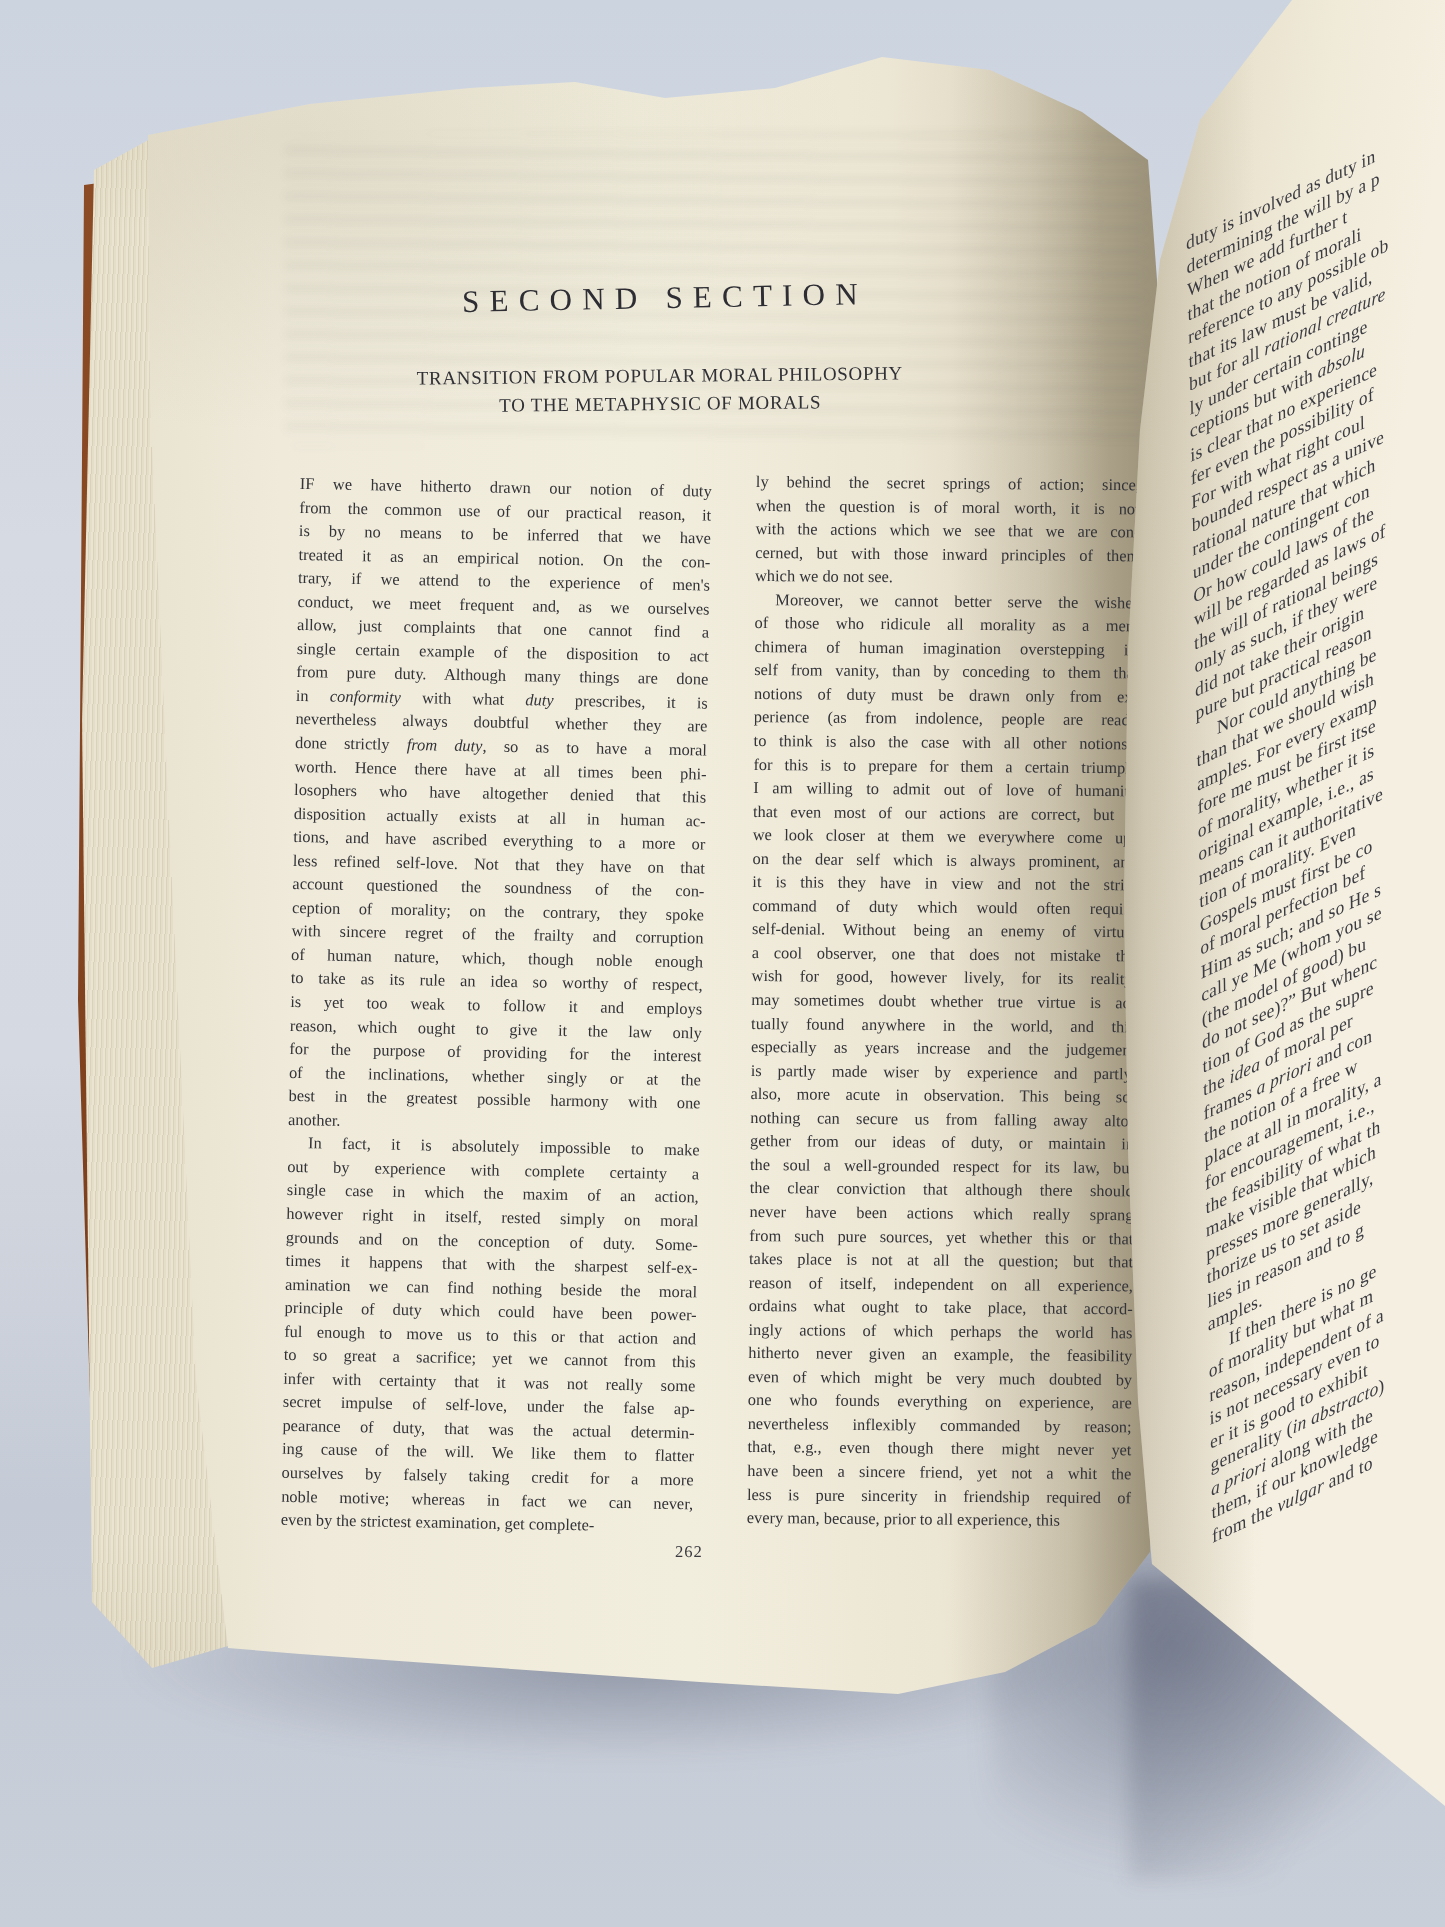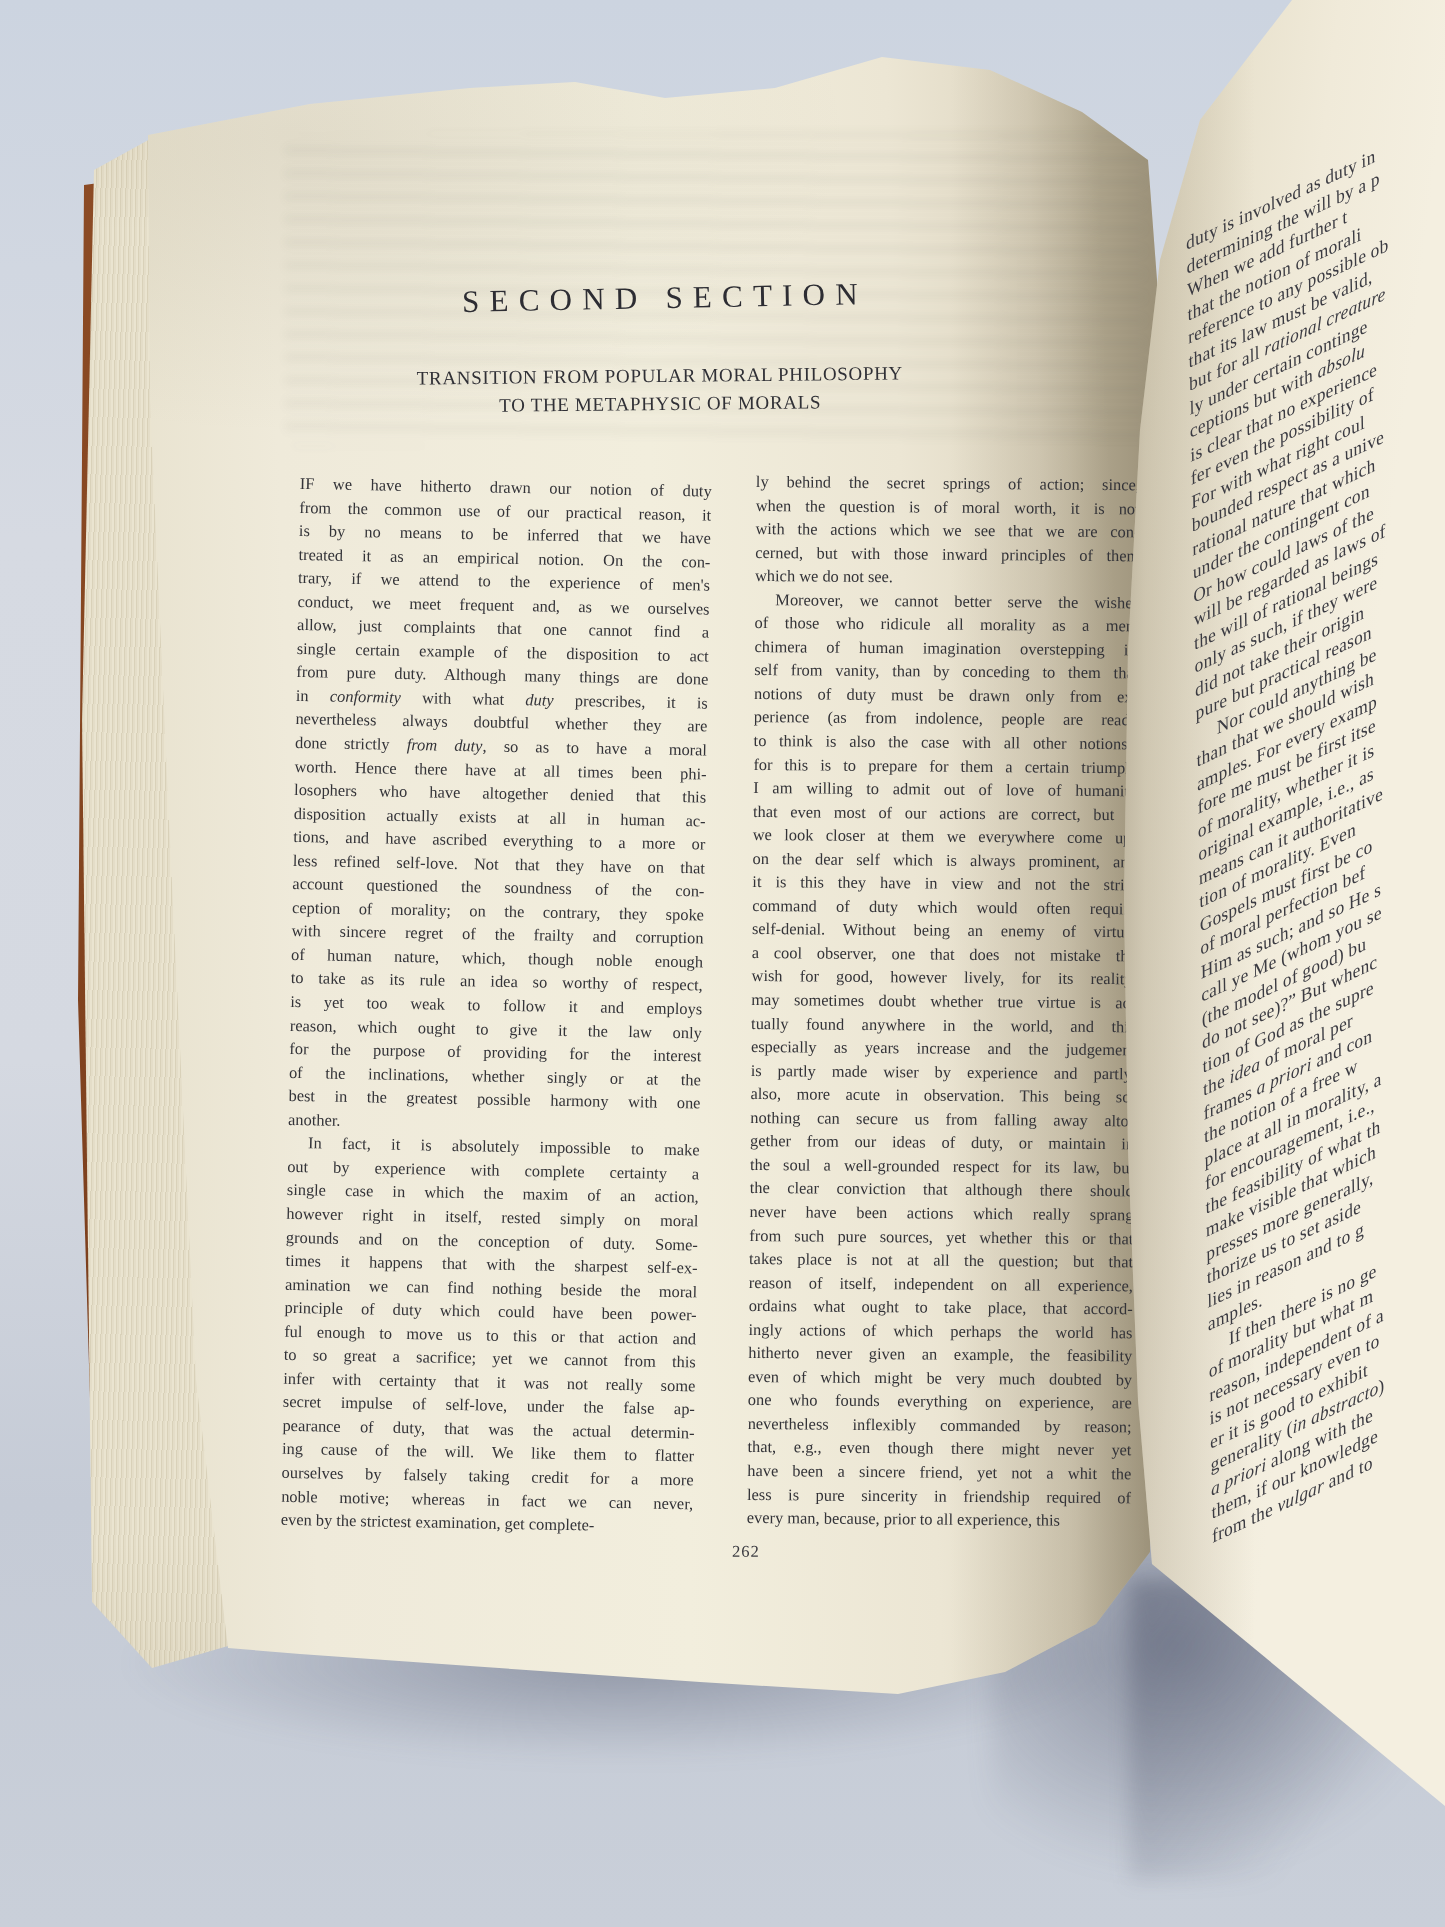--- a/index.html
+++ b/index.html
@@ -65,21 +65,21 @@
   .para:not(.flush) > .line.first{text-indent:1.25em;}
   .col{color:#333338;}
   .col .line{font-size:16.4px;line-height:23.55px;height:23.55px;overflow:visible;}
   #col1{left:300px;top:472px;width:412px;transform:rotate(1.05deg);transform-origin:top left;}
   #col2{left:756px;top:470px;width:384px;transform:rotate(0.5deg);transform-origin:top left;}
 
   #section-heading{left:393px;top:280px;width:544px;text-align:center;font-size:31px;
     letter-spacing:.33em;transform:rotate(-1.1deg);color:#2d2d33;white-space:nowrap;}
   #subtitle{left:368px;top:362px;width:584px;text-align:center;font-size:19px;
     letter-spacing:.035em;line-height:27.5px;transform:rotate(-.6deg);color:#303036;}
-  #page-number{left:732px;top:1542px;width:74px;text-align:left;font-size:16.5px;
+  #page-number{left:652px;top:1542px;width:74px;text-align:center;font-size:16.5px;
     letter-spacing:.06em;transform:rotate(.5deg);color:#3a3a40;}
 
   
   #rp-text{left:1186px;top:232px;transform:matrix(.906,-.423,.02,1,0,0);transform-origin:0 0;
     width:820px;color:#3b3b42;}
   #rp-text .line{font-size:19px;line-height:23.5px;height:23.5px;white-space:pre;
     text-align:left;text-align-last:left;letter-spacing:.015em;}
   #rp-text .para:not(.flush) > .line.first{text-indent:1.2em;}
 </style>
 </head>

